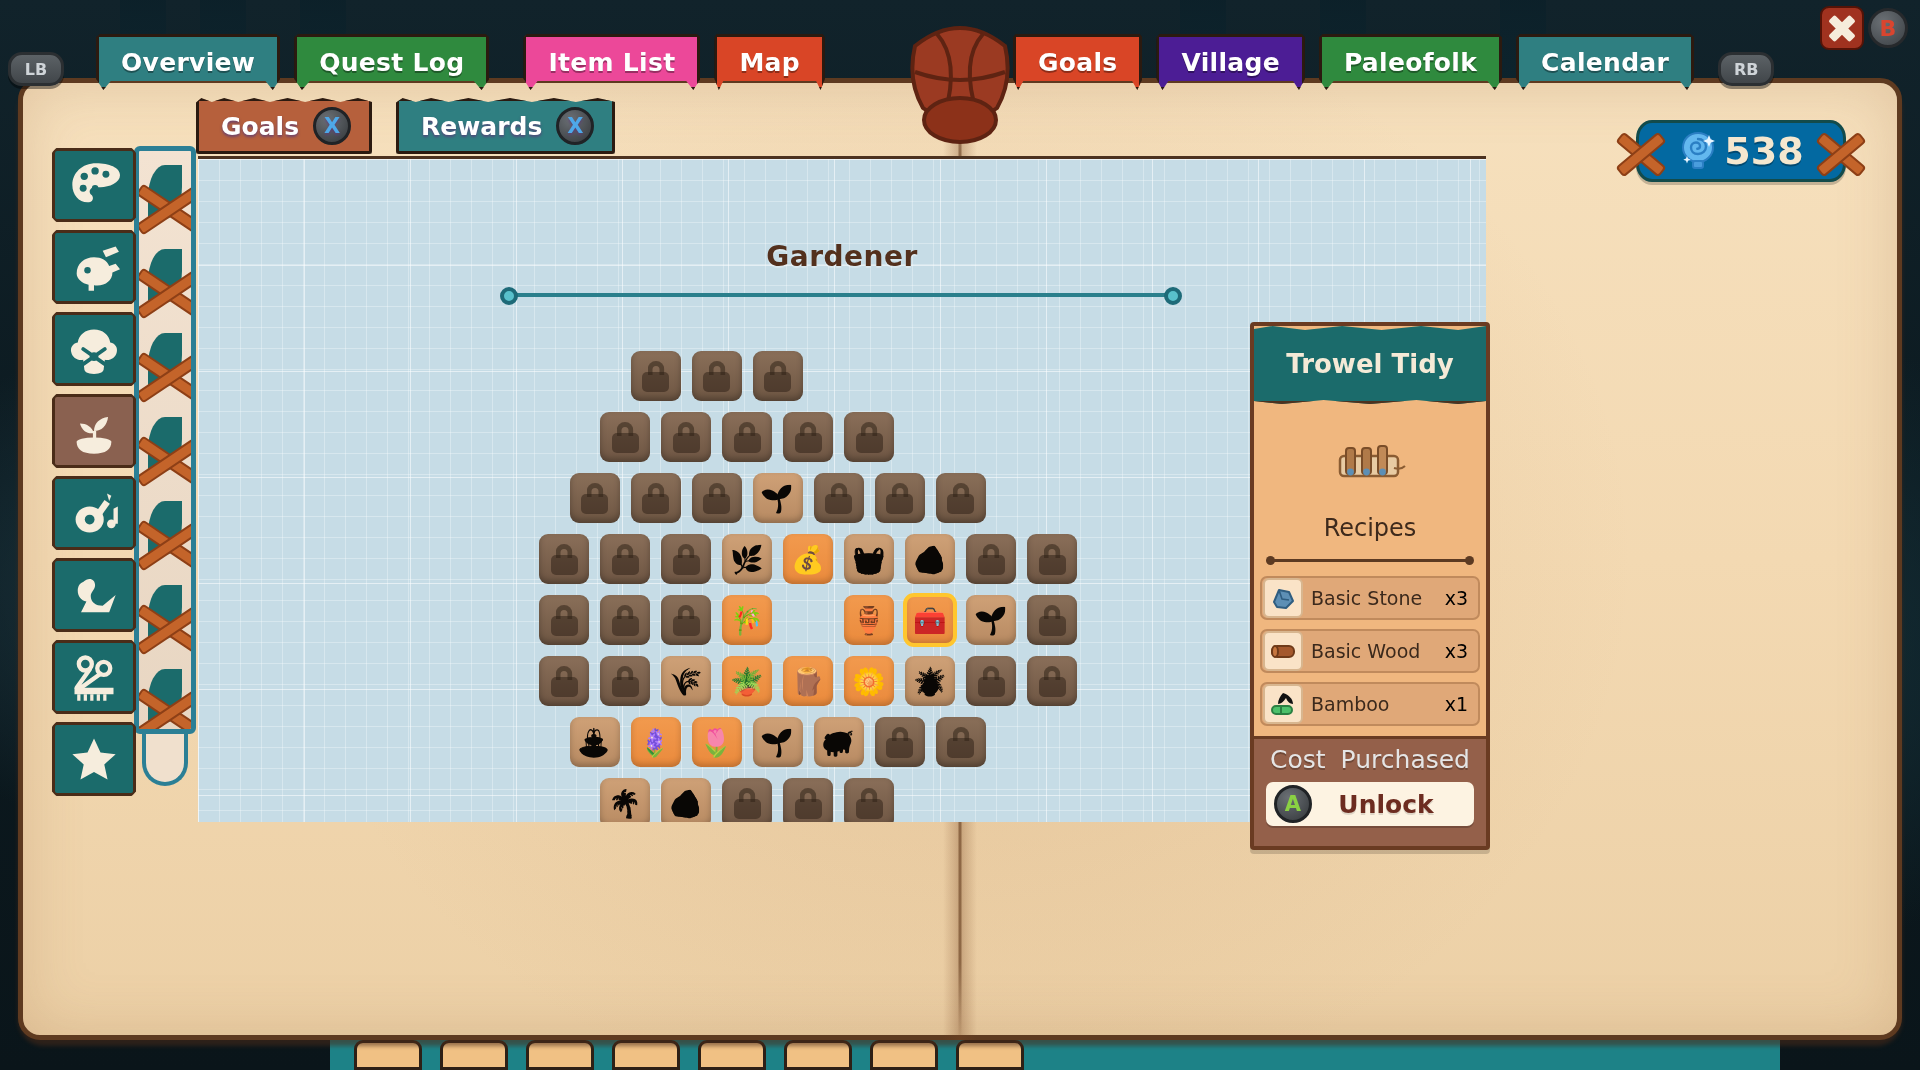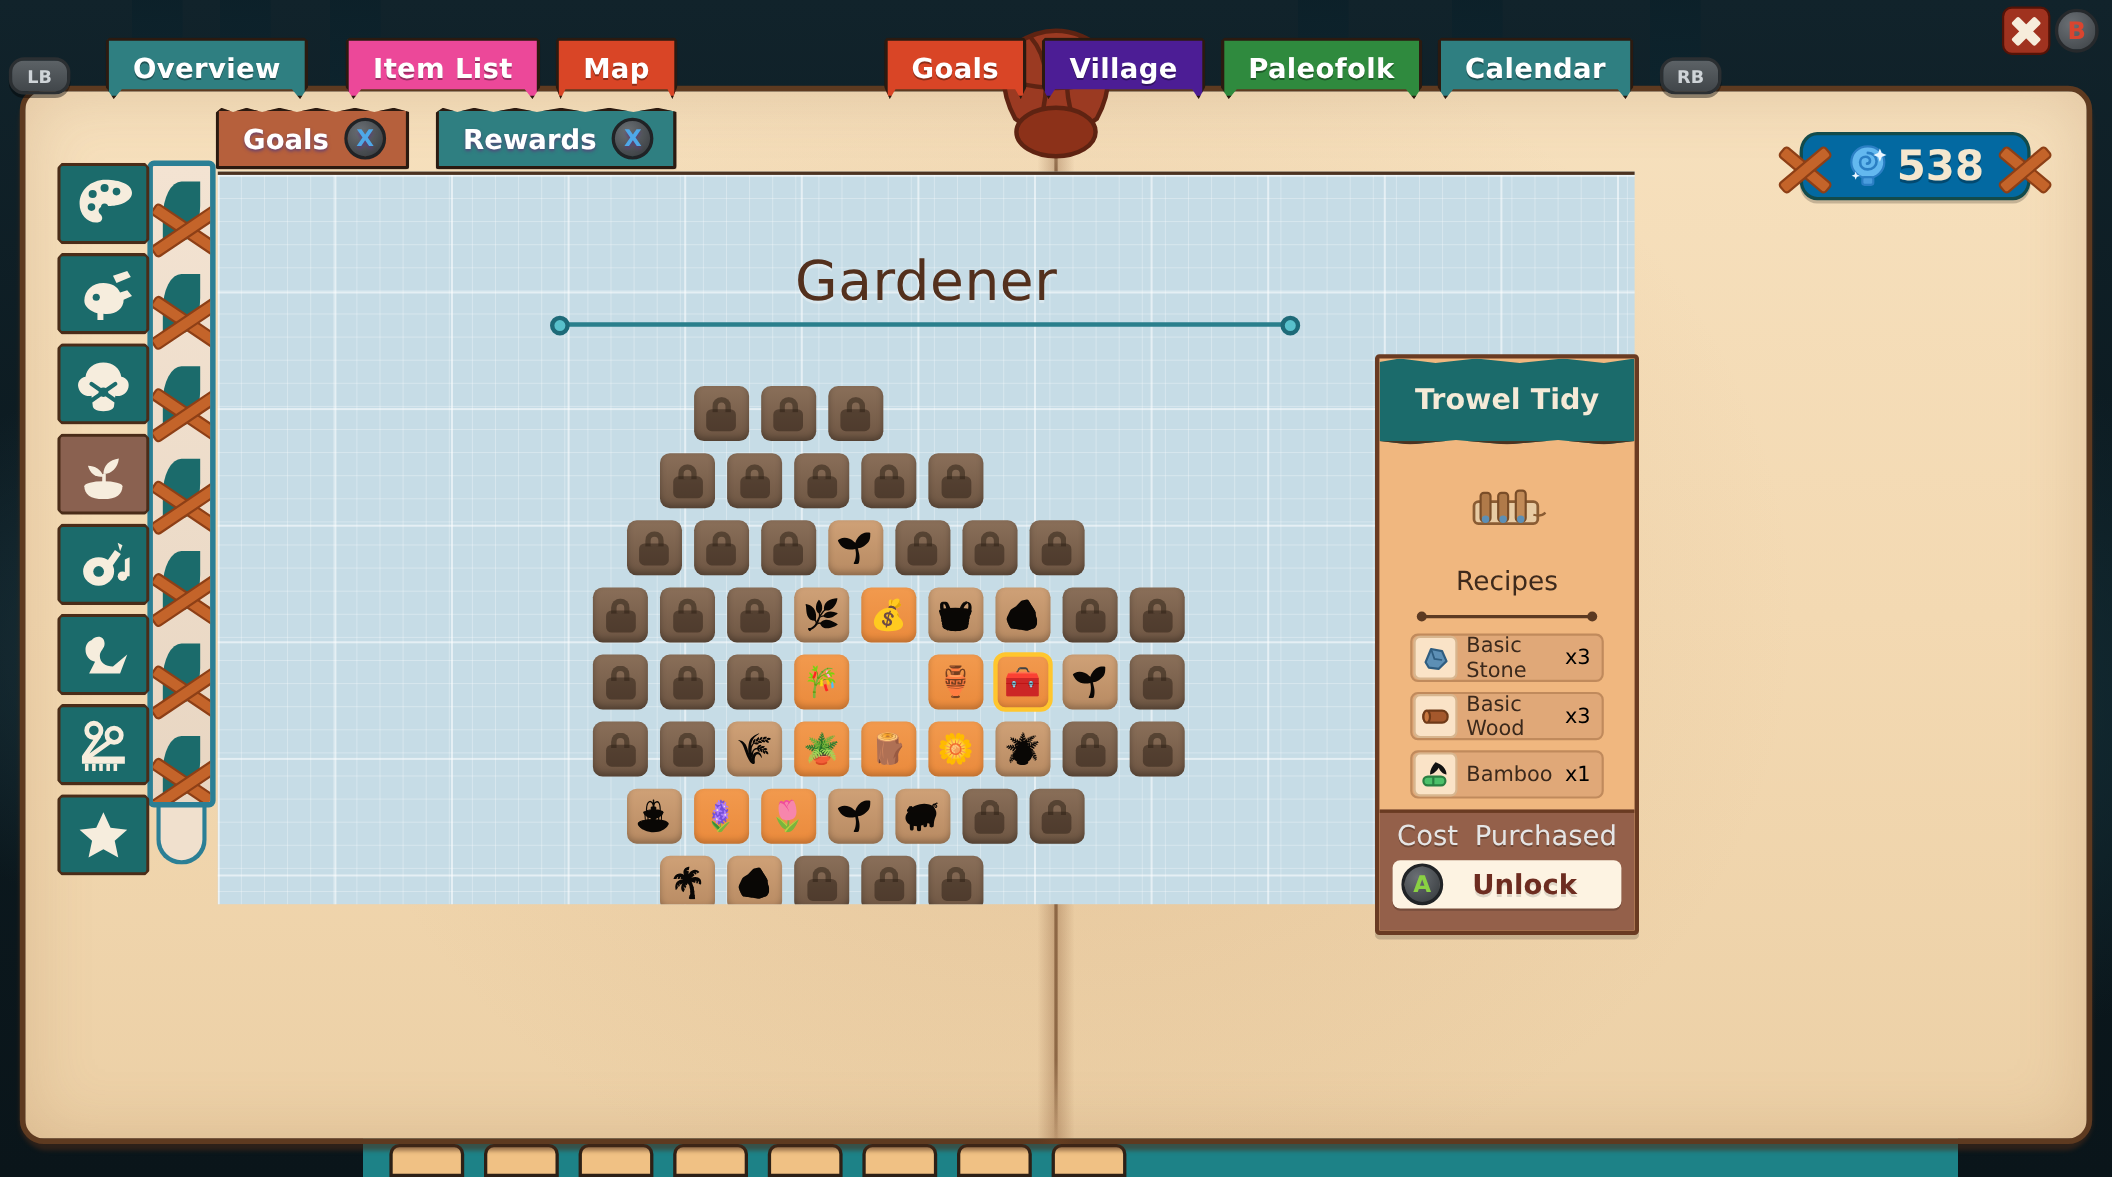--- a/index.html
+++ b/index.html
@@ -249,23 +249,23 @@
     z-index:30;
     overflow:hidden;
   }
   #page::before{
     content:""; position:absolute; left:0; right:0; top:-4px; height:8px;
     background:
       repeating-linear-gradient(90deg, #4c3220 0 18px, #5a3a24 18px 36px);
     opacity:.0;
   }
   #pagetitle{
-    position:absolute; left:0; right:0; top:68px;
+    position:absolute; left:0; right:0; top:81px;
     text-align:center;
-    font-size:50px; font-weight:normal;
+    font-size:28px; font-weight:bold;
     color:#53301d;
     letter-spacing:.5px;
     text-shadow:0 2px 1px rgba(255,255,255,.35);
   }
   #progline{
     position:absolute; left:302px; top:128px; width:682px; height:16px;
   }
   #progline .bar{
     position:absolute;left:8px;top:6px;width:666px;height:4px;
     background:#2a7f8c;border-radius:3px;
@@ -332,21 +332,21 @@
     overflow:hidden;
     box-shadow:0 4px 0 rgba(0,0,0,.16);
   }
   #infohead{
     height:78px; background:#1b6b6b;
     display:flex;align-items:center;justify-content:center;
     color:#f5ead7; font-size:26px; font-weight:bold;
     border-bottom:3px solid #4c3220;
     clip-path: polygon(0% 4%, 8% 0%, 22% 5%, 38% 0%, 55% 5%, 72% 0%, 88% 5%, 100% 0%, 100% 96%, 88% 100%, 70% 95%, 50% 100%, 30% 95%, 12% 100%, 0% 96%);
   }
-  #infobody{ padding:12px 28px 0; position:relative; height:318px; }
+  #infobody{ padding:12px 6px 0; position:relative; height:318px; }
   #itemart{
     height:96px; display:flex;align-items:center;justify-content:center;
     font-size:40px;
   }
   #recipetitle{
     text-align:center;font-size:24px;color:#3e2a1c;margin-top:2px;
   }
   #divider{
     margin:14px 6px 12px; height:8px; position:relative;
   }
@@ -416,20 +416,23 @@
   <div class="glow" style="left:1600px;top:420px;width:300px;height:300px"></div>
 </div>
 
 <div id="tabbar">
   <div style="width:96px;position:relative">
     <div class="bumper" style="left:8px;top:18px">LB</div>
   </div>
 <div style="display: flex; align-items: flex-start; gap: 14px; pointer-events: auto;">
       <div class="tab" style="background: rgb(47, 127, 129);">
         <span>Overview</span>
+      </div>
+      <div class="tab" style="background: rgb(47, 138, 62);">
+        <span>Quest Log</span>
       </div>
       <div class="tab" style="background: #ec4899; margin-left: 20px;">
         <span>Item List</span>
       </div>
       <div class="tab" style="background: rgb(217, 69, 38);">
         <span>Map</span>
       </div>
       <div style="width: 160px;"></div>
       <div class="tab" style="background: rgb(217, 69, 38);">
         <span>Goals</span>

